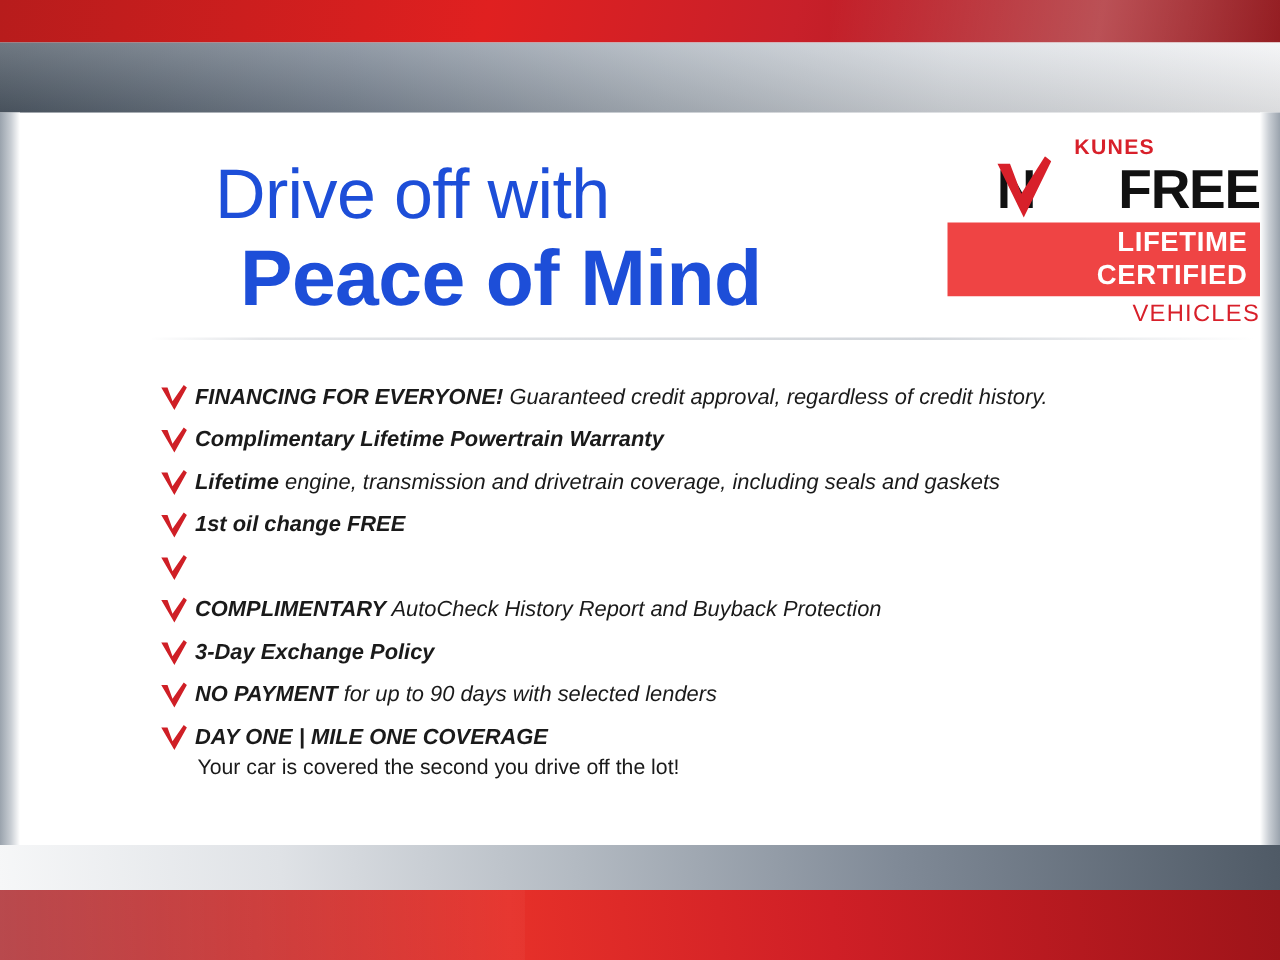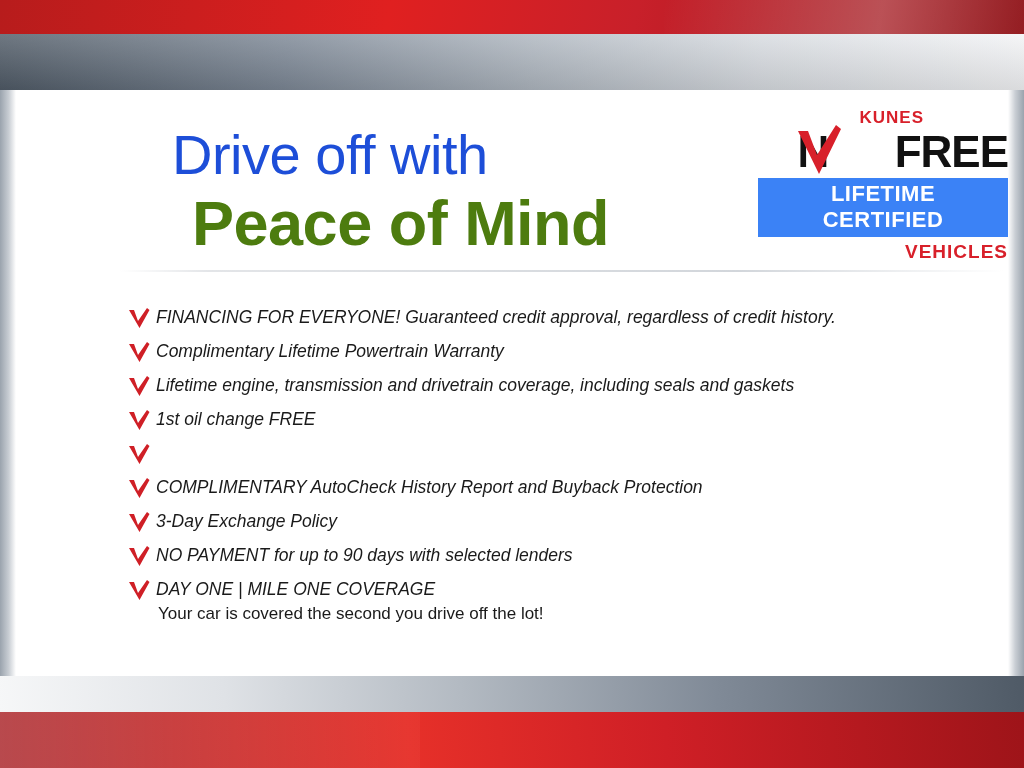--- a/index.html
+++ b/index.html
@@ -85,21 +85,21 @@
     font-size: 56px;
     line-height: 62px;
     color: #1d4ed8;
     font-weight: 400;
     letter-spacing: -0.5px;
     margin-left: 32px;
   }
   .headline .line2 {
     font-size: 63px;
     line-height: 70px;
-    color: #4d7c0f;
+    color: #1d4ed8;
     font-weight: 700;
     letter-spacing: -0.5px;
     margin-left: 52px;
     margin-top: 2px;
   }
 
   .headline-rule {
     position: absolute;
     left: 120px; top: 270px;
     width: 884px; height: 2px;
@@ -130,32 +130,31 @@
     letter-spacing: -1px;
     white-space: nowrap;
   }
   .logo .nofear .check {
     position: absolute;
     left: 37px; top: -4px;
     width: 46px; height: 50px;
   }
   .logo .lifetime {
     margin-top: 3px;
-    background: #3b82f6;
+    background: #ef4444;
     color: #fff;
     font-weight: 700;
     font-size: 22px;
     letter-spacing: 0.5px;
     padding: 3px 10px 4px 10px;
     display: block;
-    text-align: center;
   }
   .logo .vehicles {
     color: #d8202a;
-    font-weight: 700;
+    font-weight: 400;
     font-size: 19px;
     letter-spacing: 1px;
     margin-top: 4px;
   }
 
   
   .bullets {
     position: absolute;
     left: 128px; top: 306px;
     width: 860px;
@@ -171,21 +170,21 @@
     margin-top: 1px;
     margin-right: 6px;
   }
   .bullet .text {
     font-size: 17.5px;
     line-height: 22px;
     color: #1a1a1a;
     font-style: italic;
   }
   .bullet .text .lead {
-    font-weight: 400;
+    font-weight: 700;
     font-style: italic;
   }
   .bullet .sub {
     font-size: 17px;
     line-height: 22px;
     color: #1a1a1a;
     margin-top: 3px;
     margin-left: 2px;
   }
 </style>

